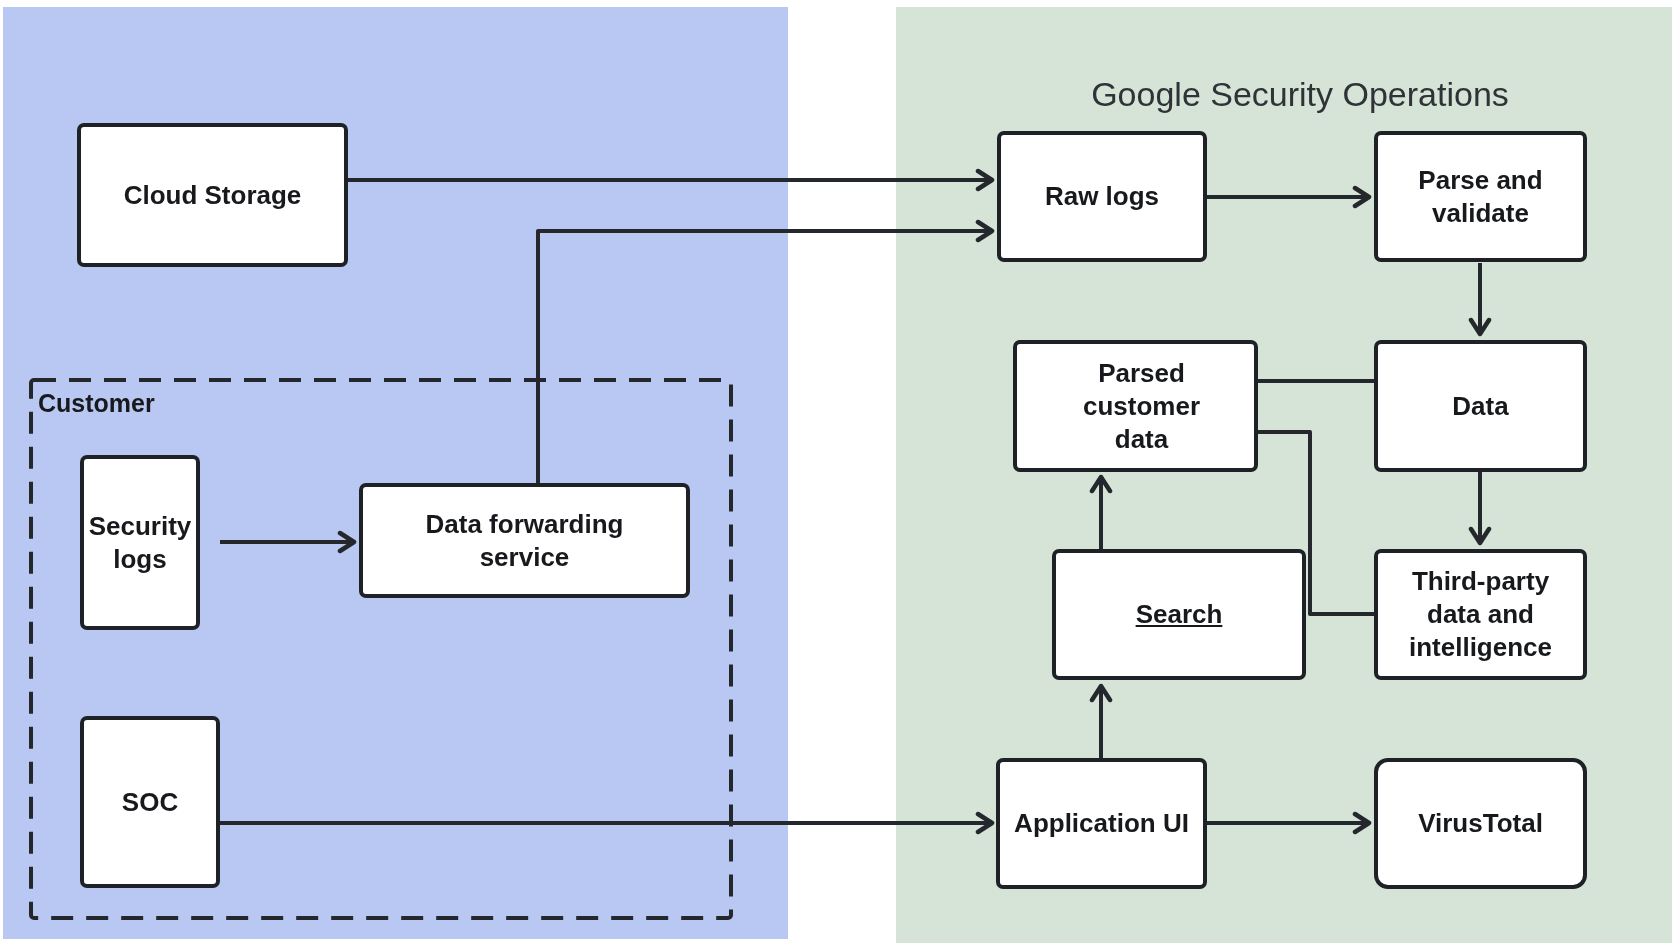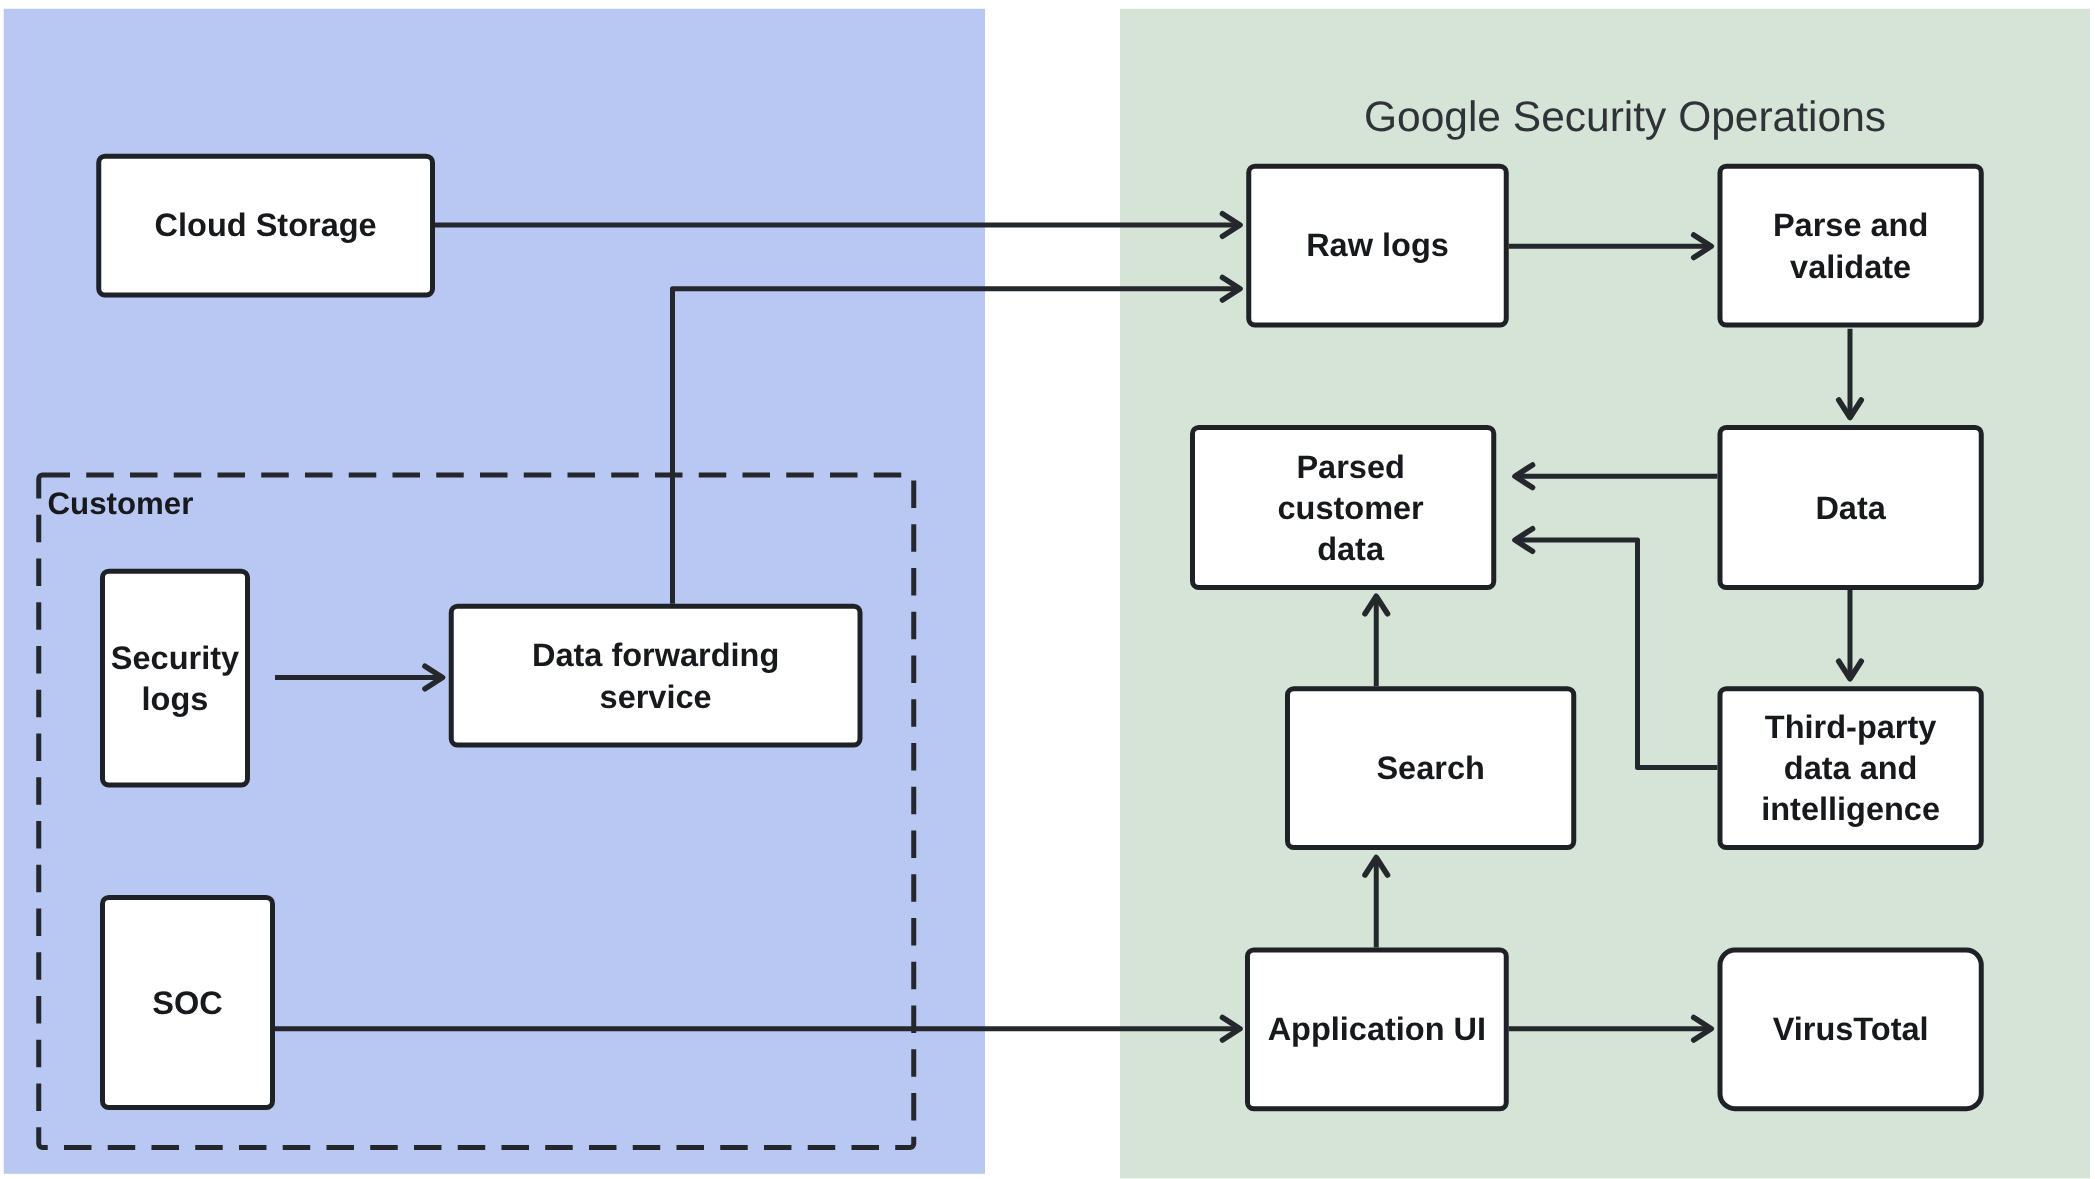--- a/index.html
+++ b/index.html
@@ -28,29 +28,29 @@
     position:absolute;z-index:2;box-sizing:border-box;
     background:var(--box-fill);border:4px solid var(--box-border);border-radius:7px;
     display:flex;align-items:center;justify-content:center;text-align:center;
     font-size:26px;font-weight:700;color:var(--label);line-height:33px;
     white-space:pre-line;padding:4px;
   }
   .group-label{
     position:absolute;z-index:2;font-size:25px;font-weight:700;color:var(--label);
   }
   
-  #n-cloud-storage {left:77px;  top:123px; width:271px; height:115px;}
+  #n-cloud-storage {left:77px;  top:123px; width:271px; height:144px;}
   #n-security-logs {left:80px;  top:455px; width:120px; height:175px;}
   #n-data-forward  {left:359px; top:483px; width:331px; height:115px;}
   #n-soc           {left:80px;  top:716px; width:140px; height:172px;}
   #n-raw-logs      {left:997px; top:131px; width:210px; height:131px;}
   #n-parse         {left:1374px;top:131px; width:213px; height:131px;}
-  #n-parsed        {left:952px; top:340px; width:245px; height:132px;padding-left:16px;}
+  #n-parsed        {left:1013px; top:340px; width:245px; height:132px;padding-left:16px;}
   #n-index         {left:1374px;top:340px; width:213px; height:132px;}
-  #n-search        {left:1028px; top:549px; width:233px; height:131px;}
+  #n-search        {left:1052px; top:549px; width:254px; height:131px;text-decoration:underline;}
   #n-thirdparty    {left:1374px;top:549px; width:213px; height:131px;}
   #n-appui         {left:996px; top:758px; width:211px; height:131px;}
   #n-virustotal    {left:1374px;top:758px; width:213px; height:131px;border-radius:14px;}
 </style>
 </head>
 <body>
 
 <div class="canvas">
 
   <div class="panel blue"></div>

